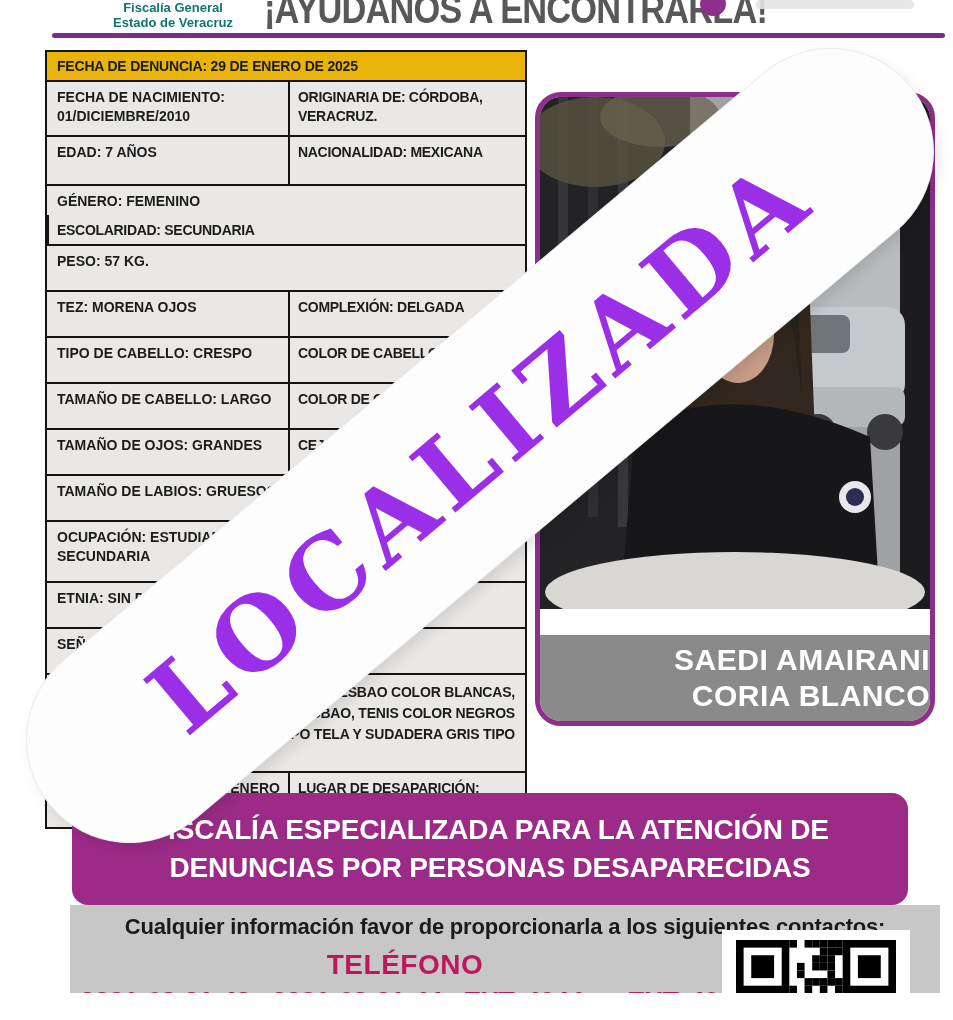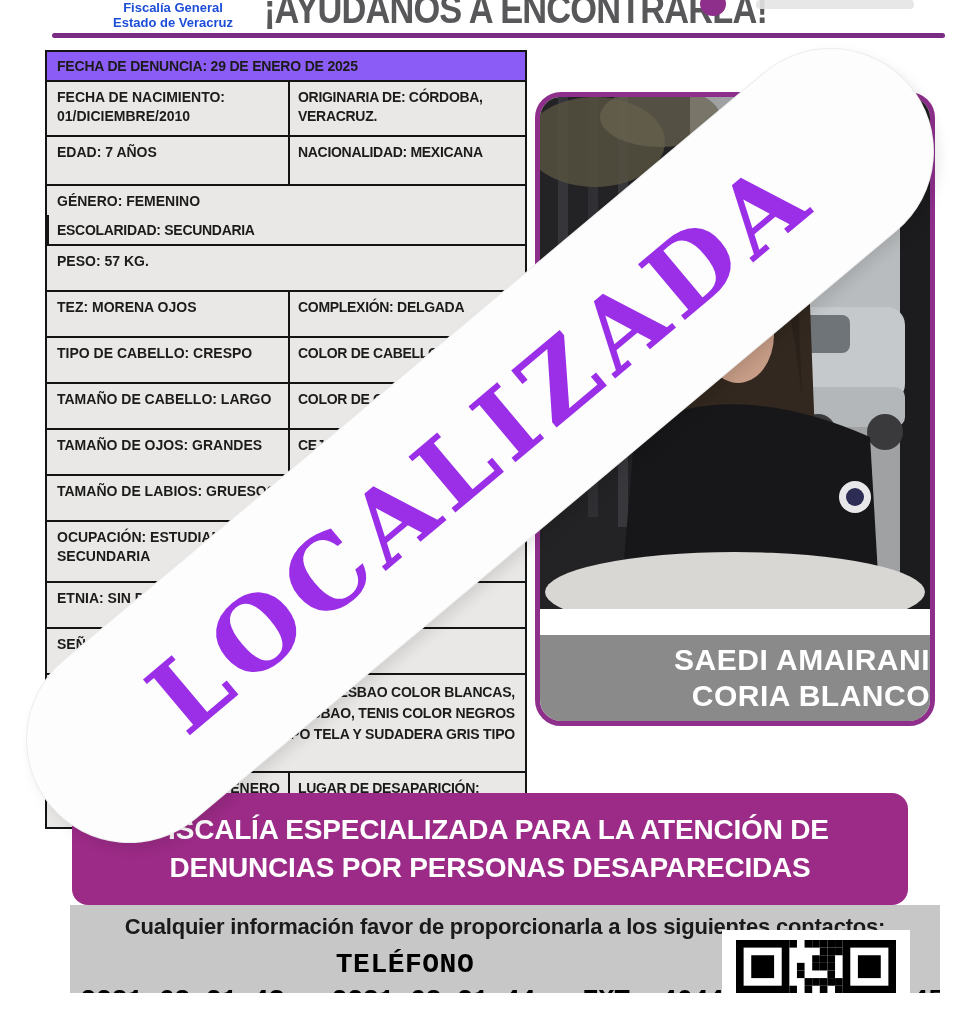--- a/index.html
+++ b/index.html
@@ -1,35 +1,35 @@
 <!DOCTYPE html>
 <html><head>
 <meta charset="utf-8">
 <style>
   html,body{margin:0;padding:0;background:#ffffff;}
   #stage{position:relative;width:953px;height:1020px;background:#fff;overflow:hidden;
          font-family:"Liberation Sans",sans-serif;}
 
   
   .logo-text{position:absolute;left:88px;top:1px;width:170px;text-align:center;
-             color:#1d4ed8;font-size:13px;font-weight:bold;line-height:1.15;}
+             color:#0f766e;font-size:13px;font-weight:bold;line-height:1.15;}
   .main-title{position:absolute;left:264px;top:-13px;color:#58585a;font-weight:bold;
               font-size:40px;letter-spacing:-1px;white-space:nowrap;
               transform:scaleX(.86);transform-origin:left top;}
   .pin-icon{position:absolute;left:700px;top:-8px;width:26px;height:24px;
             background:#8e2f8c;border-radius:50%;}
   .faint-text{position:absolute;left:756px;top:0;width:158px;height:9px;
               background:#e4e4e6;border-radius:4px;opacity:.9;}
   .purple-rule{position:absolute;left:52px;top:33px;width:893px;height:5px;
                background:#7a2c84;border-radius:3px;}
 
   
   .ftable{position:absolute;left:45px;top:50px;width:478px;border:2px solid #141414;
           background:#e9e8e6;color:#1b1b1b;font-size:14px;font-weight:bold;}
-  .t-head{background:#8b5cf6;min-height:24px;display:flex;align-items:center;
+  .t-head{background:#eab308;min-height:24px;display:flex;align-items:center;
           padding:2px 0 2px 10px;letter-spacing:-.2px;}
   .t-row{display:flex;border-top:2px solid #141414;}
   .t-row .cl{width:241px;padding:6px 4px 4px 10px;box-sizing:border-box;line-height:1.35;}
   .t-row .cr{flex:1;border-left:2px solid #141414;padding:6px 2px 4px 8px;
              box-sizing:border-box;line-height:1.35;letter-spacing:-.3px;}
   #rows-std .t-row{min-height:44px;}
   #rows-std .t-row:nth-child(1){min-height:53px;}
   #rows-std .t-row:nth-child(2){min-height:47px;}
   #rows-std .t-row:nth-child(3){min-height:45px;flex-direction:column;}
   #rows-std .t-row:nth-child(10){min-height:59px;}
@@ -66,21 +66,21 @@
   
   .banner{position:absolute;left:72px;top:793px;width:836px;height:112px;background:#9c2b87;
           border-radius:16px;display:flex;align-items:center;justify-content:center;
           color:#ffffff;font-weight:bold;font-size:28px;line-height:1.35;text-align:center;
           padding:0 40px;box-sizing:border-box;letter-spacing:-.2px;}
   .contact-bar{position:absolute;left:70px;top:905px;width:870px;height:88px;
                background:#c7c7c7;overflow:hidden;}
   .info-line{position:absolute;left:0;top:9px;width:100%;text-align:center;color:#1a1a1a;
              font-weight:bold;font-size:22px;letter-spacing:-.2px;}
   .phone-block{position:absolute;left:10px;top:44px;width:650px;text-align:center;
-               color:#000000;font-weight:bold;font-family:Liberation Mono, monospace;}
+               color:#be185d;font-weight:bold;}
   .phone-label{font-size:28px;letter-spacing:.5px;}
   .phone-numbers{font-size:27px;margin-top:6px;white-space:pre;letter-spacing:-.5px;}
   .qr-box{position:absolute;left:652px;top:25px;width:188px;height:185px;background:#ffffff;
           display:flex;align-items:flex-start;justify-content:center;padding-top:10px;
           box-sizing:border-box;}
 </style>
 </head>
 <body>
 
 <div id="stage">

